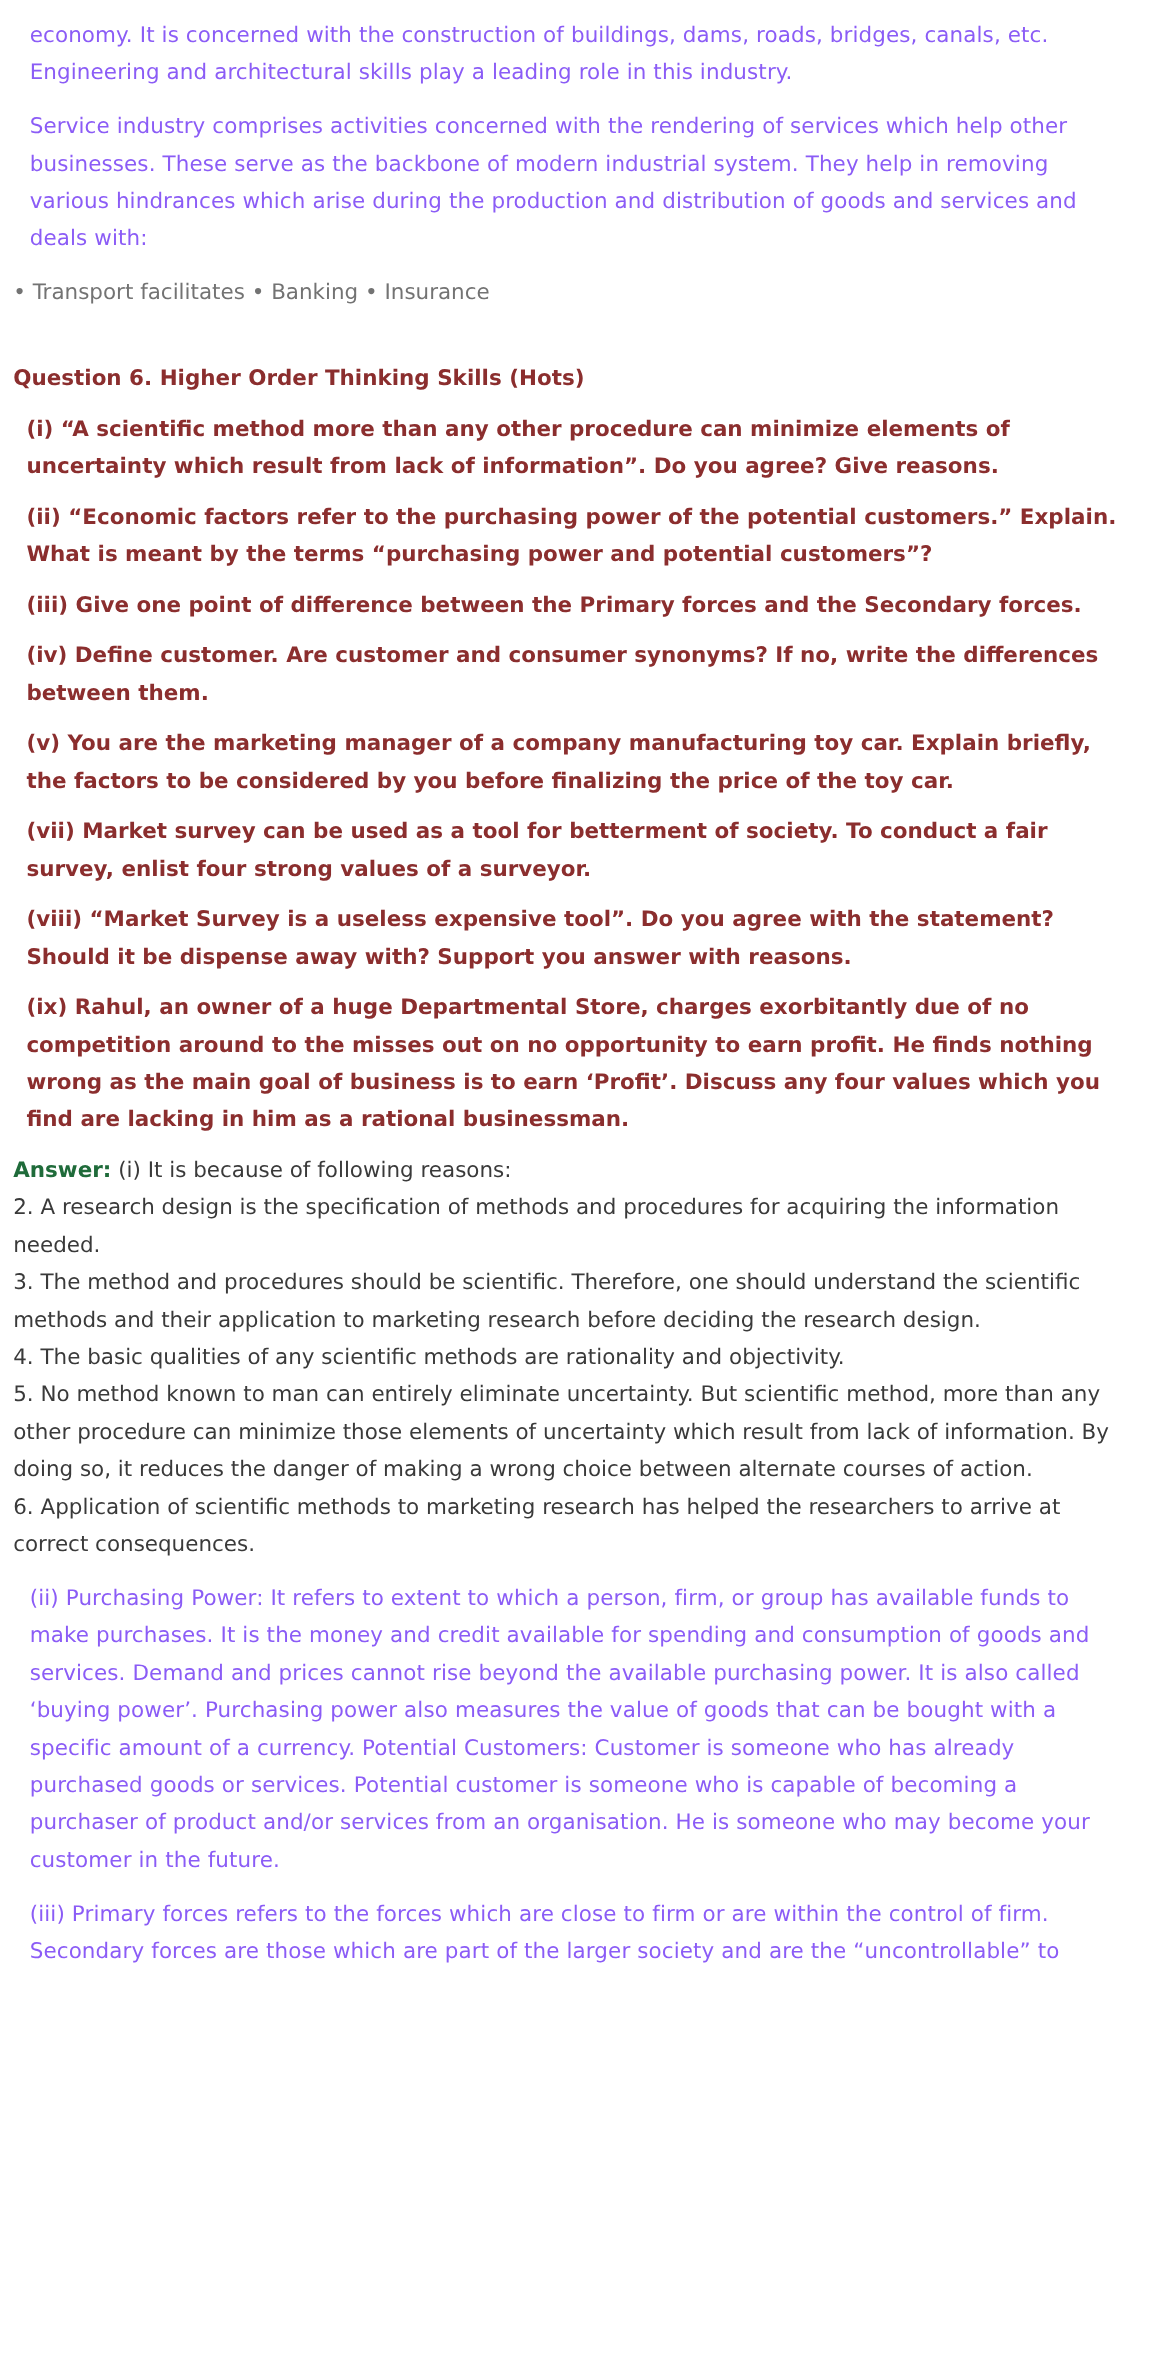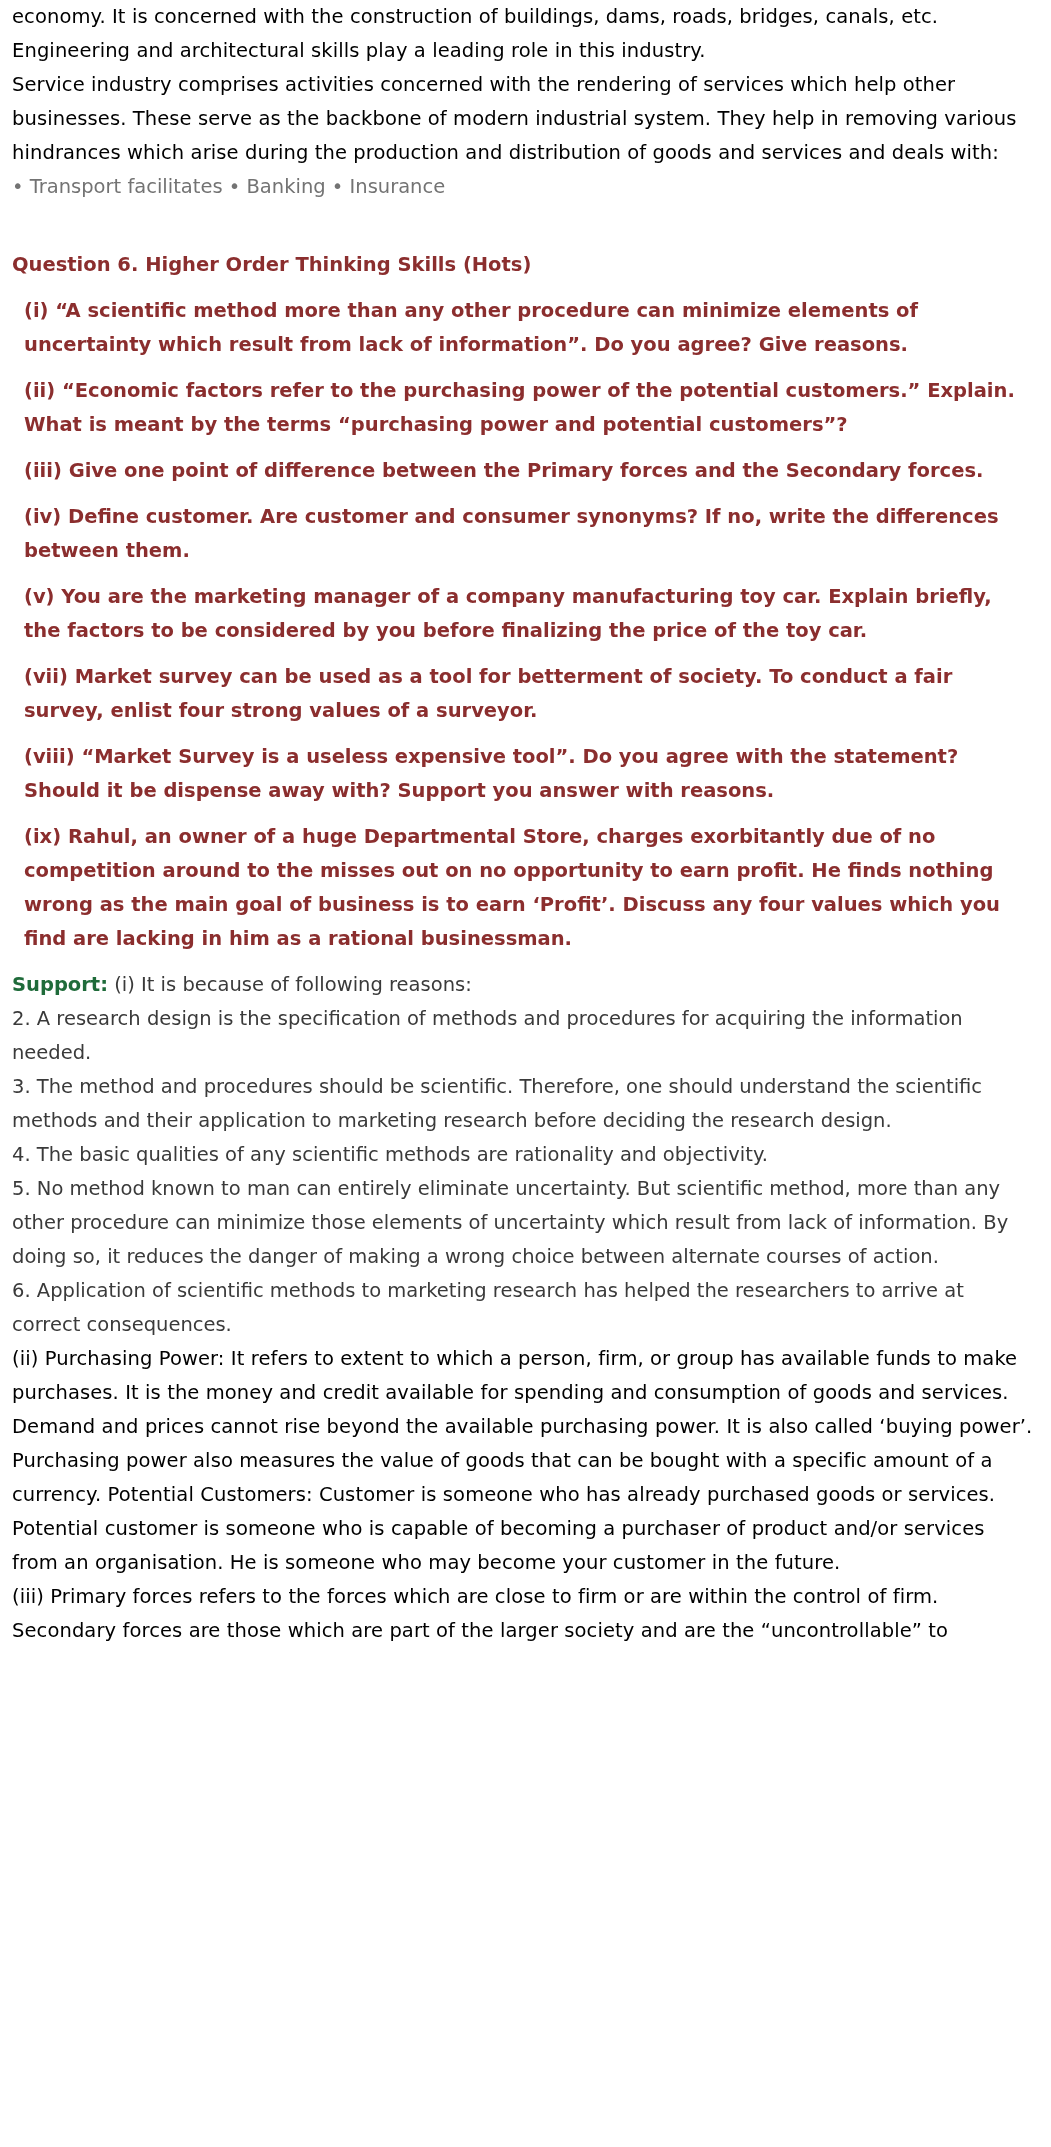--- a/index.html
+++ b/index.html
@@ -15,22 +15,22 @@
   .page {
     width: 1051px;
     min-height: 2147px;
     box-sizing: border-box;
     padding: 0 18px 0 12px;
     position: relative;
   }
   .para {
     font-size: 19.5px;
     line-height: 34px;
-    color: #000000;
-    margin: 0;
+    color: #8b5cf6;
+    margin: 15px;
     text-align: left;
     letter-spacing: 0.1px;
   }
   .para.first {
     padding-top: 0;
   }
   .gap-lg { height: 44px; }
 
   .q-head {
     font-size: 19.5px;
@@ -90,21 +90,21 @@
 
   <p class="hots-item">(i) “A scientific method more than any other procedure can minimize elements of uncertainty which result from lack of information”. Do you agree? Give reasons.</p>
   <p class="hots-item">(ii) “Economic factors refer to the purchasing power of the potential customers.” Explain. What is meant by the terms “purchasing power and potential customers”?</p>
   <p class="hots-item">(iii) Give one point of difference between the Primary forces and the Secondary forces.</p>
   <p class="hots-item">(iv) Define customer. Are customer and consumer synonyms? If no, write the differences between them.</p>
   <p class="hots-item">(v) You are the marketing manager of a company manufacturing toy car. Explain briefly, the factors to be considered by you before finalizing the price of the toy car.</p>
   <p class="hots-item">(vii) Market survey can be used as a tool for betterment of society. To conduct a fair survey, enlist four strong values of a surveyor.</p>
   <p class="hots-item">(viii) “Market Survey is a useless expensive tool”. Do you agree with the statement? Should it be dispense away with? Support you answer with reasons.</p>
   <p class="hots-item">(ix) Rahul, an owner of a huge Departmental Store, charges exorbitantly due of no competition around to the misses out on no opportunity to earn profit. He finds nothing wrong as the main goal of business is to earn ‘Profit’. Discuss any four values which you find are lacking in him as a rational businessman.</p>
 
-  <p class="answer-line"><span class="answer-label">Support:</span><span> (i) It is because of following reasons:</span></p>
+  <p class="answer-line"><span class="answer-label">Answer:</span><span> (i) It is because of following reasons:</span></p>
 
   <p class="numbered">2. A research design is the specification of methods and procedures for acquiring the information needed.</p>
   <p class="numbered">3. The method and procedures should be scientific. Therefore, one should understand the scientific methods and their application to marketing research before deciding the research design.</p>
   <p class="numbered">4. The basic qualities of any scientific methods are rationality and objectivity.</p>
   <p class="numbered">5. No method known to man can entirely eliminate uncertainty. But scientific method, more than any other procedure can minimize those elements of uncertainty which result from lack of information. By doing so, it reduces the danger of making a wrong choice between alternate courses of action.</p>
   <p class="numbered">6. Application of scientific methods to marketing research has helped the researchers to arrive at correct consequences.</p>
 
   <p class="para">(ii) Purchasing Power: It refers to extent to which a person, firm, or group has available funds to make purchases. It is the money and credit available for spending and consumption of goods and services. Demand and prices cannot rise beyond the available purchasing power. It is also called ‘buying power’. Purchasing power also measures the value of goods that can be bought with a specific amount of a currency. Potential Customers: Customer is someone who has already purchased goods or services. Potential customer is someone who is capable of becoming a purchaser of product and/or services from an organisation. He is someone who may become your customer in the future.</p>
   <p class="para">(iii) Primary forces refers to the forces which are close to firm or are within the control of firm. Secondary forces are those which are part of the larger society and are the “uncontrollable” to</p>
 

